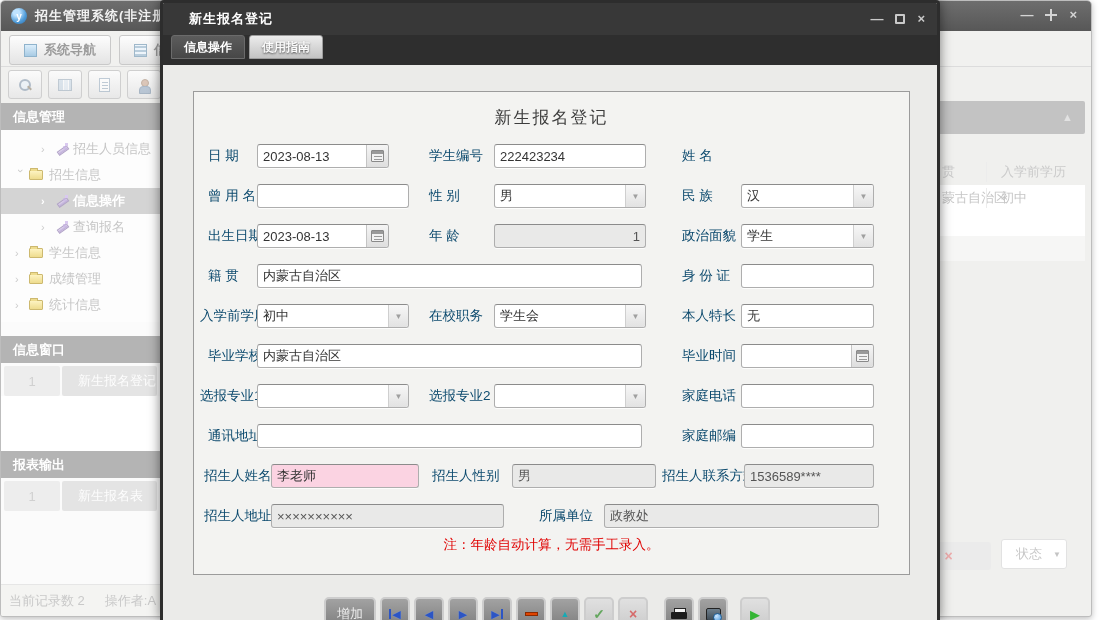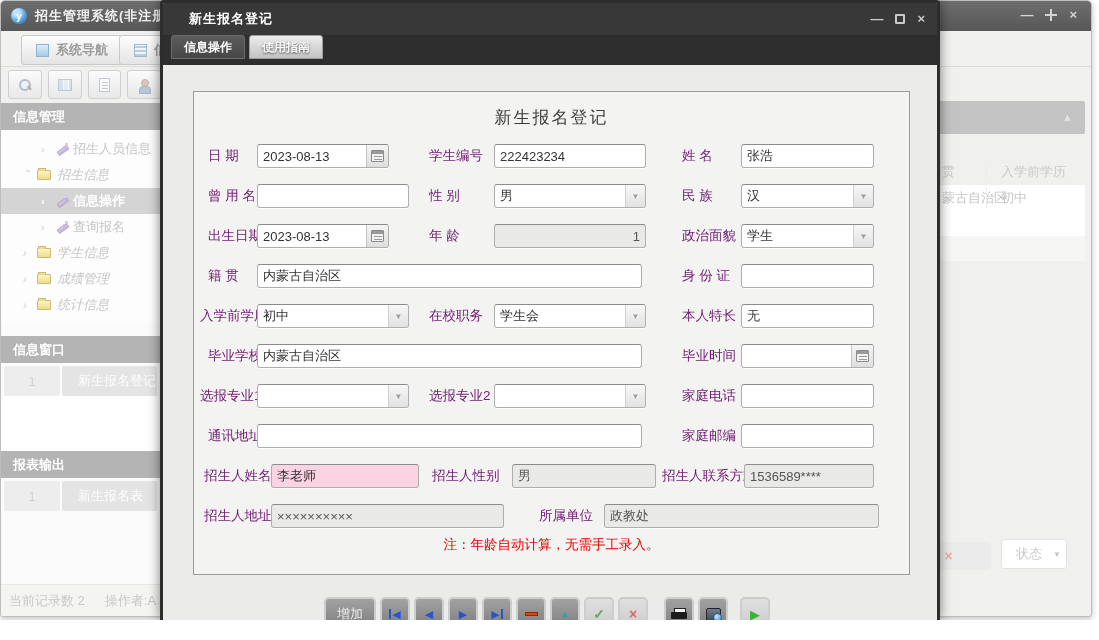--- a/index.html
+++ b/index.html
@@ -54,21 +54,21 @@
   .tree-item { height:26px; display:flex; align-items:center; font-size:13px; color:#c6c6c6; }
   .tree-item.sel { background:#d4d4d4; color:#fff; font-weight:bold; }
   .arrow-g { font-size:11px; color:#cccccc; width:12px; }
   .tree-item.sel .arrow-g { color:#fff; }
   .arrow-g.open { display:inline-block; transform:rotate(90deg); }
   .ic-folder { position:relative; width:14px; height:10px; background:linear-gradient(#fdf3c1,#eedc8e); border:1px solid #cdb96f; border-radius:1px; margin:0 6px 0 2px; }
   .ic-folder::before { content:""; position:absolute; left:0; top:-3px; width:6px; height:2px; background:#eedc8e; border:1px solid #cdb96f; border-bottom:none; border-radius:1px 1px 0 0; }
   .ic-wand { position:relative; width:13px; height:13px; margin:0 5px 0 2px; }
   .ic-wand::before { content:""; position:absolute; left:2px; top:5px; width:10px; height:3px; background:linear-gradient(#e0d6ee,#b9a6d6); border:1px solid #b2a3c8; transform:rotate(-35deg); }
   .ic-wand::after { content:""; position:absolute; right:0; top:0; width:3px; height:3px; background:#d9c9ef; box-shadow:-2px 3px 0 rgba(200,180,230,.6); }
-  .ind1 { padding-left:22px;font-style:italic; } .ind2 { padding-left:40px; }
+  .ind1 { padding-left:14px; } .ind2 { padding-left:40px; }
 
   .panel-item { display:flex; height:30px; margin:3px 3px 0 3px; }
   .panel-item .num { width:56px; background:#ededed; color:#d0d0d0; font-size:13px; display:flex; align-items:center; justify-content:center; border-radius:2px; }
   .panel-item .plbl { flex:1; margin-left:2px; background:#e4e4e4; color:#fdfdfd; font-size:13px; display:flex; align-items:center; padding-left:16px; border-radius:2px; }
   .gap-white { background:#fff; }
 
   #statusbar { position:absolute; left:0; bottom:0; width:160px; height:32px; background:#f4f4f2; border-top:1px solid #e6e6e6;
      display:flex; align-items:center; gap:20px; padding-left:8px; font-size:13px; color:#c9c9c9; }
 
   
@@ -102,21 +102,21 @@
   .dtab { position:absolute; top:0; height:24px; display:flex; align-items:center; justify-content:center;
      font-size:12px; font-weight:bold; border-radius:3px 3px 0 0; padding:0 12px; }
   .dtab.active { left:8px; background:linear-gradient(#5c5c5c,#474747); border:1px solid #6b6b6b; color:#fff; }
   .dtab.inactive { left:86px; background:linear-gradient(#ececec,#c3c3c3); border:1px solid #9e9e9e; color:#fbfbfb; text-shadow:0 1px 2px rgba(70,70,70,.95); }
 
   #form-panel { position:absolute; left:30px; top:88px; width:717px; height:484px;
      background:#f3f3f1; border:1px solid #9b9b9b; }
   #form-title { position:absolute; left:0; right:0; top:14px; text-align:center; font-size:17px; color:#3d3d3d; letter-spacing:2px; }
 
   .frow { position:absolute; left:0; height:24px; width:100%; }
-  .flabel { position:absolute; font-size:13.5px; color:#701a75; line-height:24px; white-space:nowrap; }
+  .flabel { position:absolute; font-size:13.5px; color:#0c4a6e; line-height:24px; white-space:nowrap; }
   .l1 { left:14px; } .l1w { left:6px; } .l2 { left:235px; } .l3 { left:488px; }
   .l1r { left:10px; } .l2r { left:238px; } .l3r { left:468px; } .l2u { left:345px; }
 
   .fbox { position:absolute; height:24px; border:1px solid #aeaeae; border-top-color:#8b8b8b; border-radius:3px;
      background:#fff; display:flex; align-items:center; box-shadow:0 1px 0 rgba(255,255,255,.8); overflow:hidden; }
   .fbox input { border:none; outline:none; background:transparent; width:100%; height:100%; padding:0 5px; font-size:13px; font-family:inherit; color:#333; }
   .f1 { left:63px; width:132px; } .f1s { left:63px; width:152px; } .f2 { left:300px; width:152px; }
   .f3 { left:547px; width:133px; } .fwide { left:63px; width:385px; }
   .f1r { left:77px; width:148px; } .f2r { left:318px; width:144px; } .f3r { left:550px; width:130px; }
   .f1a { left:77px; width:233px; } .f2u { left:410px; width:275px; }
@@ -166,21 +166,21 @@
     <span class="app-icon">y</span>
     <span id="mw-title">招生管理系统(非注册</span>
     <span class="winctrl">
       <span class="wc-glyph">—</span>
       <span class="wc-plus"></span>
       <span class="wc-glyph">×</span>
     </span>
   </div>
 
   <div id="mw-tabbar">
-    <div class="mw-tab" style="left:20px;">
+    <div class="mw-tab" style="left:8px;">
       <span class="ic-navsq"></span>
       <span>系统导航</span>
     </div>
     <div class="mw-tab" style="left:118px; width:130px;">
       <span class="ic-grid"></span>
       <span>信息</span>
     </div>
   </div>
 
   <div id="mw-toolbar">
@@ -306,23 +306,20 @@
         <input value="2023-08-13" style="">
         <span class="calbtn">
             <span class="ic-cal"></span>
           </span>
       </span>
       <span class="flabel l2">学生编号</span>
       <span class="fbox f2">
         <input value="222423234" style="">
       </span>
       <span class="flabel l3">姓 名</span>
-      <span class="fbox f3">
-        <input value="张浩" style="">
-      </span>
     </div>
 
     <div class="frow" style="top:92px;">
       <span class="flabel l1">曾 用 名</span>
       <span class="fbox f1s">
         <input value="" style="">
       </span>
       <span class="flabel l2">性 别</span>
       <span class="fbox f2">
         <span class="selval">男</span>

